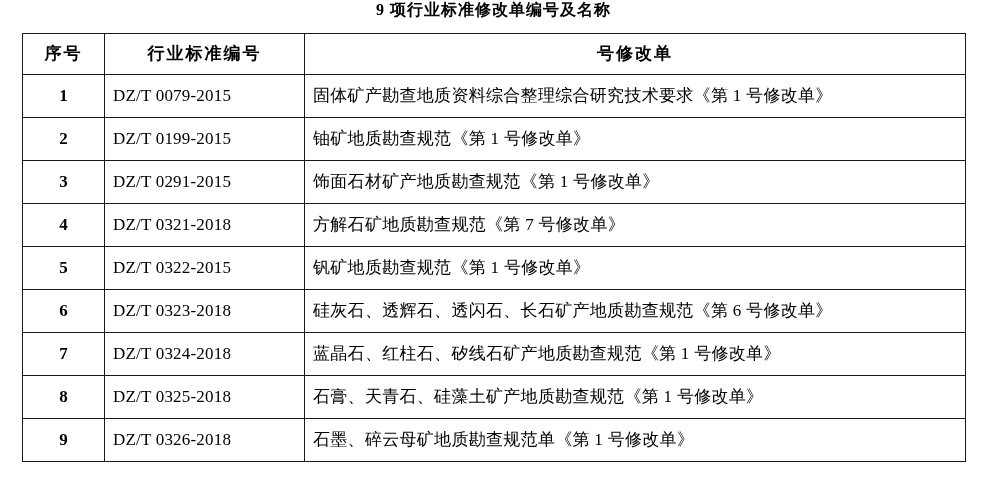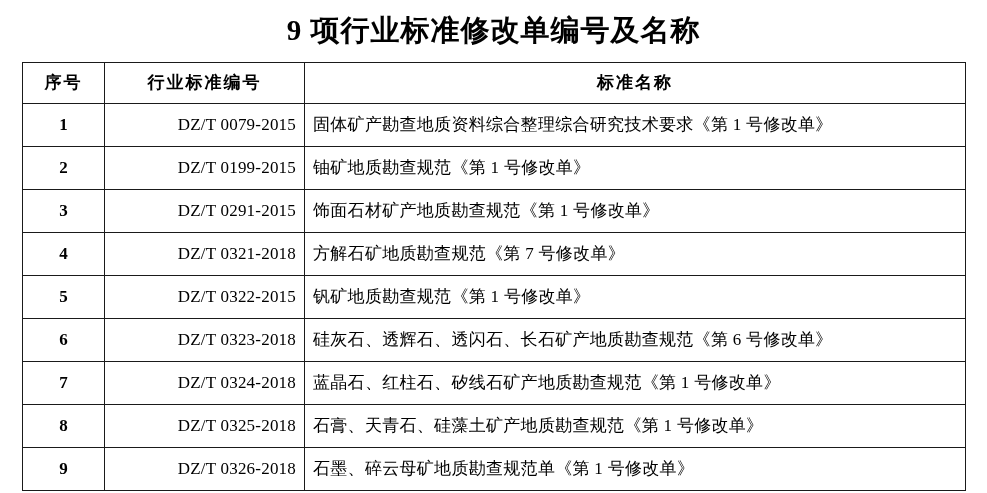--- a/index.html
+++ b/index.html
@@ -16,24 +16,23 @@
   }
   .page {
     width: 987px;
     height: 493px;
     position: relative;
     box-sizing: border-box;
     padding: 0 22px;
   }
   .doc-title {
     text-align: center;
-    font-size: 29px;
+    font-size: 16px;
     font-weight: bold;
     letter-spacing: 1px;
-    padding-top: 12px;
     padding-bottom: 12px;
     line-height: 1.3;
   }
   table.std-table {
     width: 943px;
     border-collapse: collapse;
     table-layout: fixed;
     margin: 0 auto;
   }
   table.std-table th,
@@ -54,21 +53,21 @@
   }
   col.c-seq { width: 82px; }
   col.c-code { width: 200px; }
   col.c-name { width: 661px; }
   td.seq {
     text-align: center;
     font-weight: bold;
     font-size: 17px;
   }
   td.code {
-    text-align: right;
+    text-align: left;
     padding-left: 14px;
     font-size: 17px;
     letter-spacing: 0.2px;
   }
   td.name {
     text-align: left;
     padding-left: 12px;
     font-size: 17px;
     letter-spacing: 0.3px;
     margin-left: 26px;
@@ -84,21 +83,21 @@
   <table class="std-table">
     <colgroup>
       <col class="c-seq">
       <col class="c-code">
       <col class="c-name">
     </colgroup>
     <thead>
       <tr>
         <th>序号</th>
         <th>行业标准编号</th>
-        <th>标准名称</th>
+        <th>号修改单</th>
       </tr>
     </thead>
     <tbody>
       <tr>
         <td class="seq">1</td>
         <td class="code">DZ/T 0079-2015</td>
         <td class="name">固体矿产勘查地质资料综合整理综合研究技术要求《第 1 号修改单》</td>
       </tr>
       <tr>
         <td class="seq">2</td>

